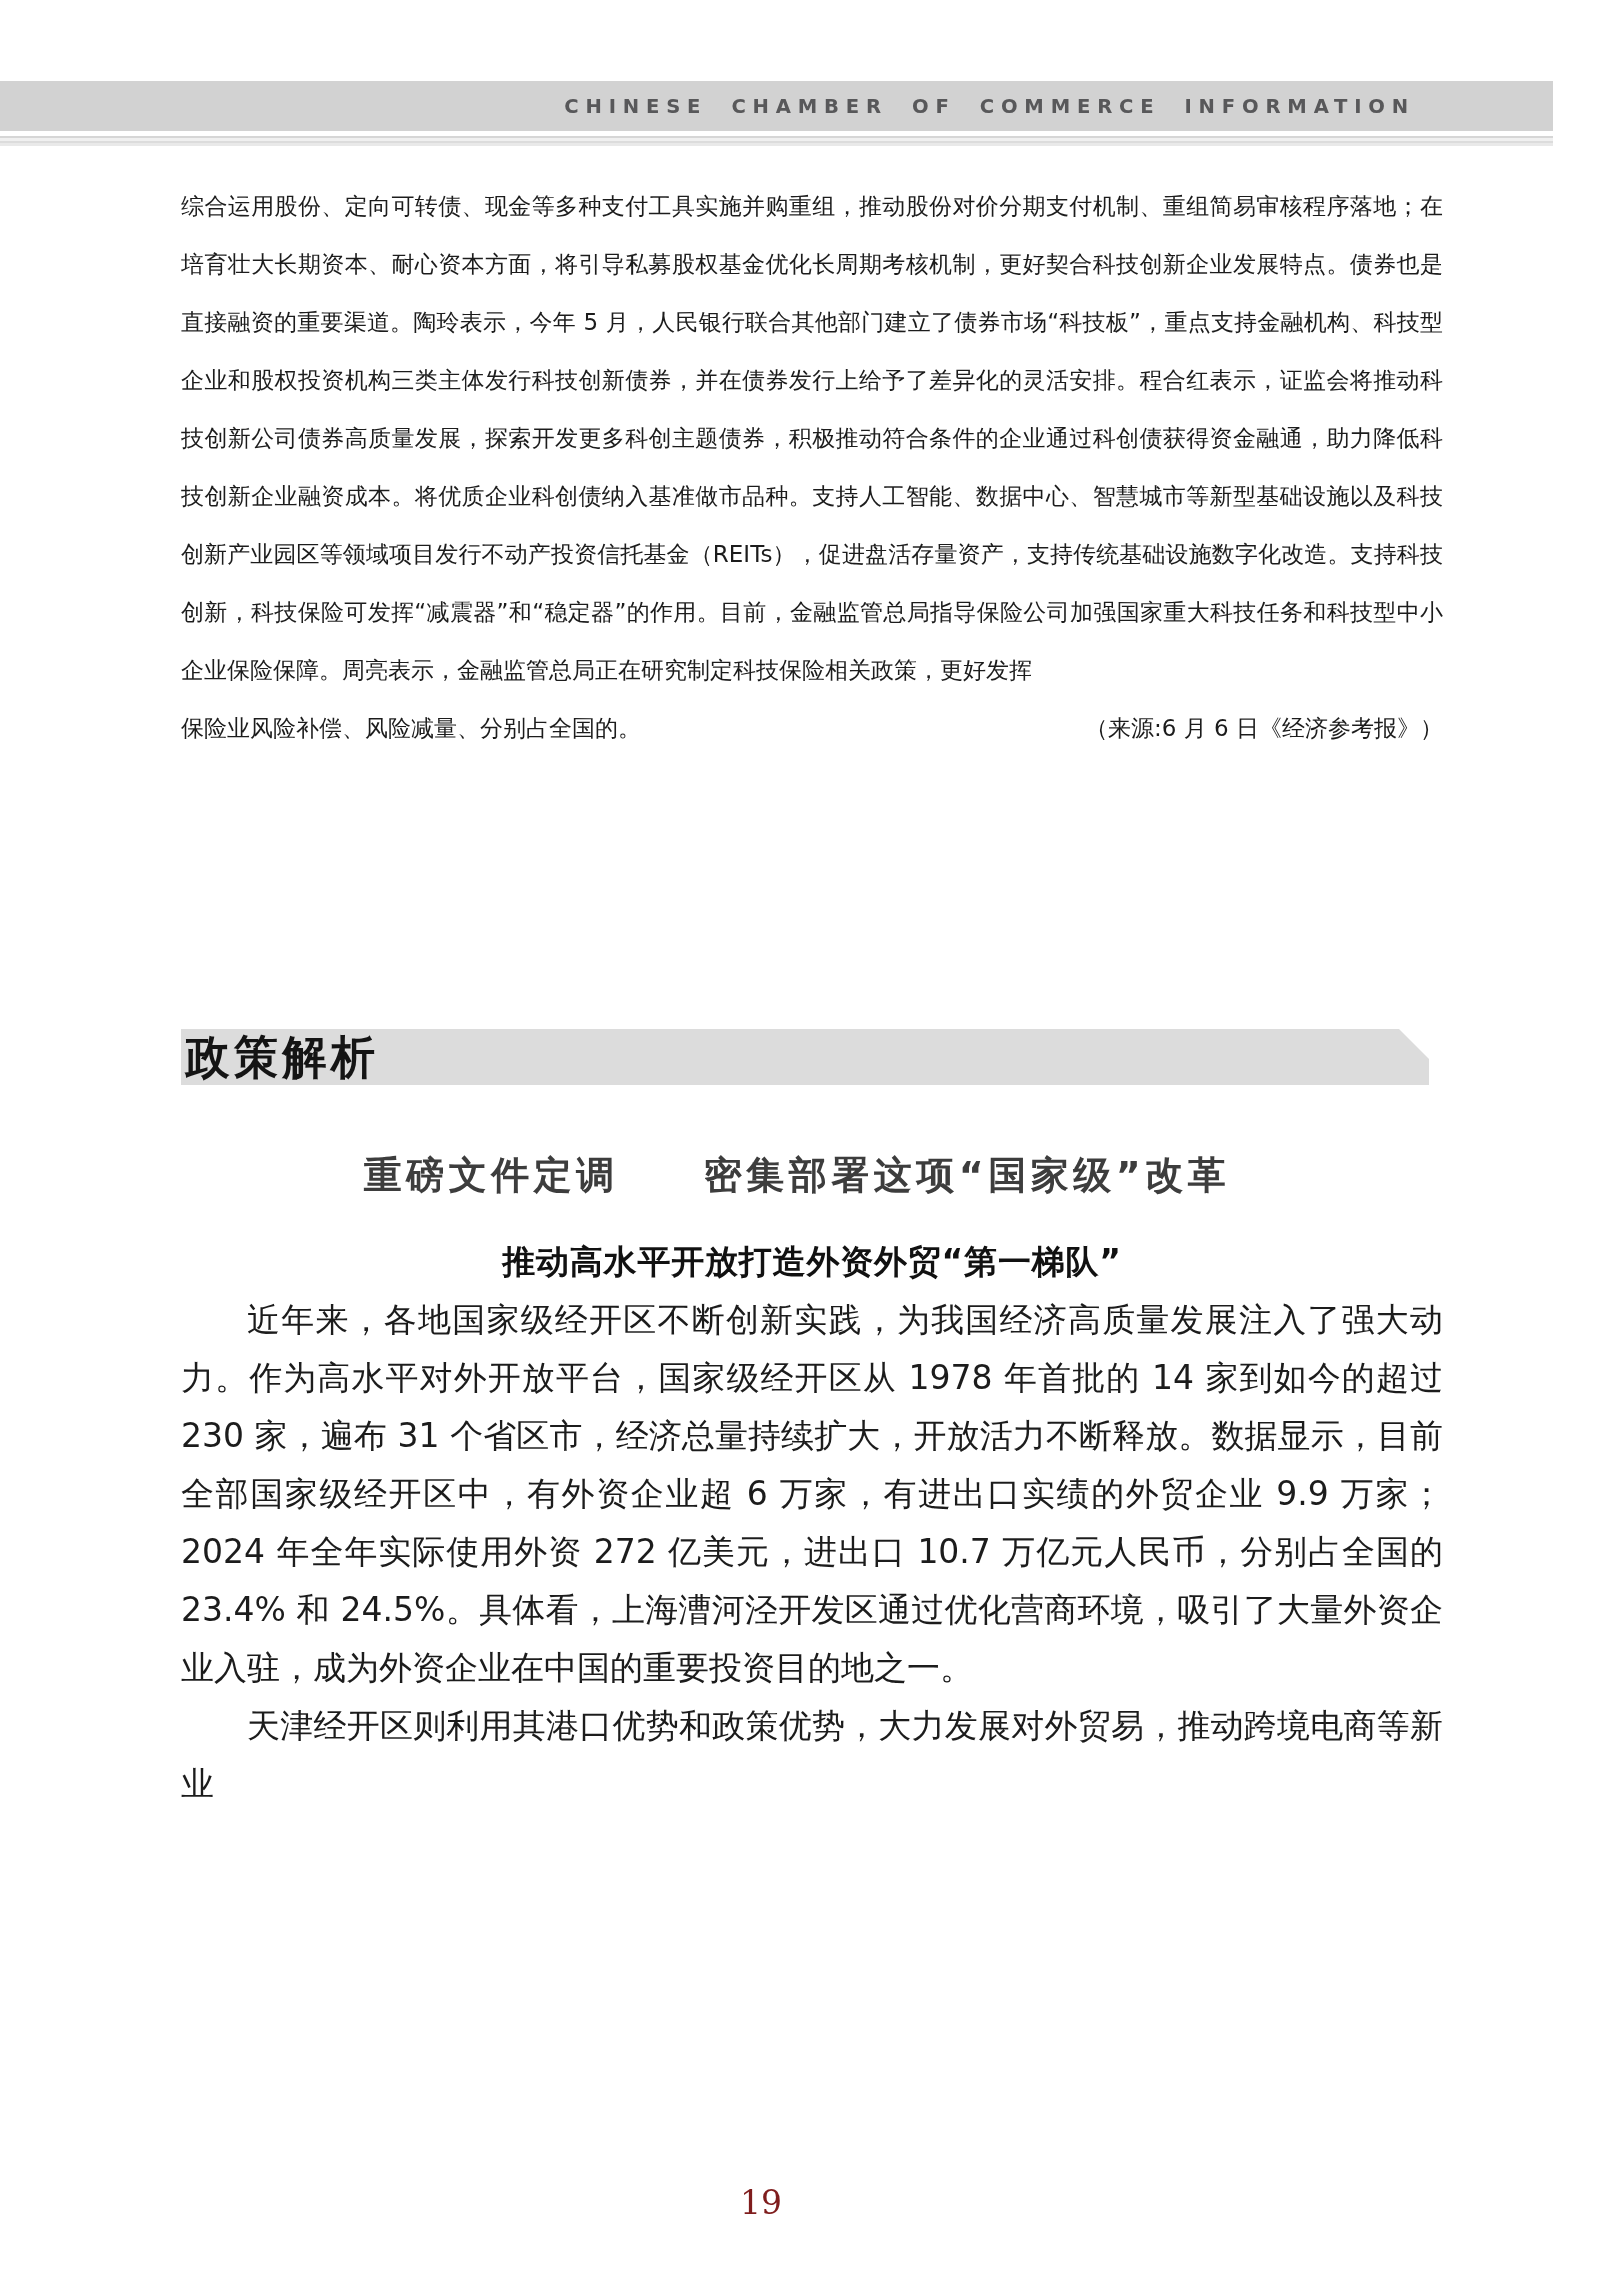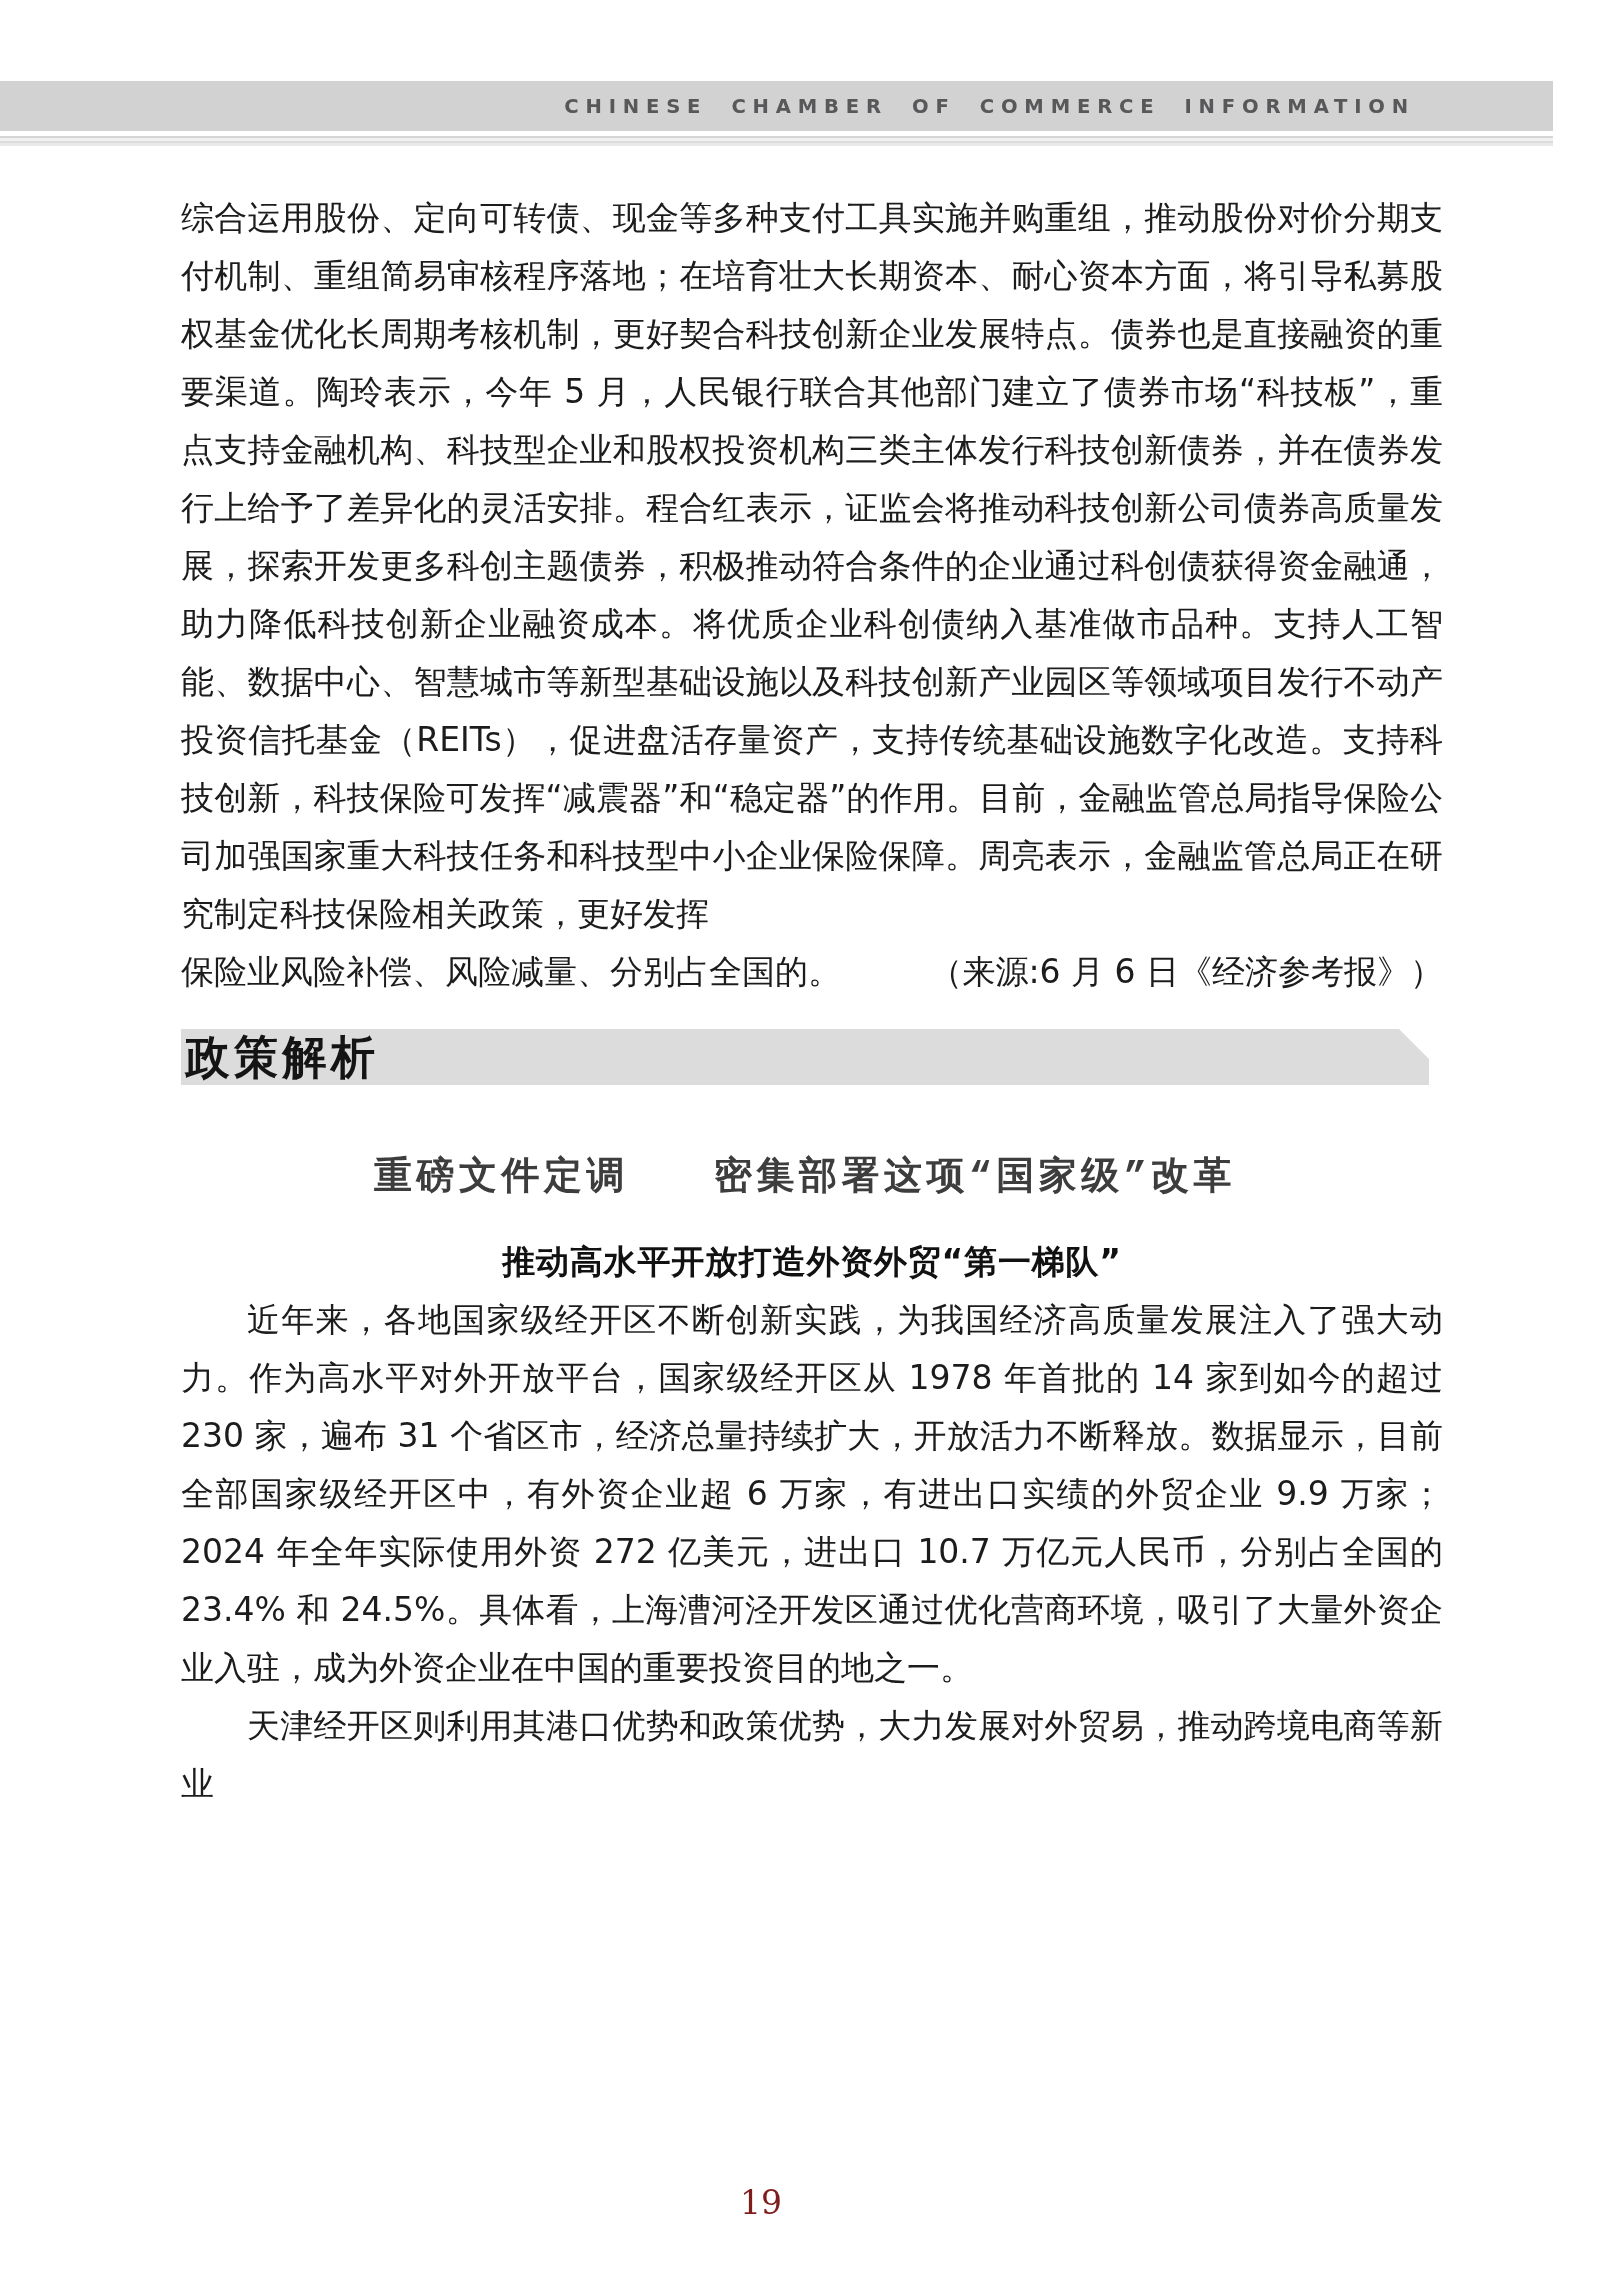--- a/index.html
+++ b/index.html
@@ -41,23 +41,23 @@
     background: linear-gradient(to bottom,
       #d6d6d6 0px, #d6d6d6 2.3px,
       #f0f0f0 2.3px, #f0f0f0 4.5px,
       #dcdcdc 4.5px, #dcdcdc 6.8px,
       #e9e9e9 6.8px, #e9e9e9 9.8px);
   }
 
   
   .lead-block {
     position: absolute;
-    left: 181px; top: 189px;
+    left: 181px; top: 177px;
     width: 1262px;
-    font-size: 33px;
+    font-size: 23px;
     line-height: 58px;
     color: #1c1c1c;
   }
   .lead-block p {
     margin: 0;
     text-align: justify;
   }
   .closing-row {
     display: flex;
     justify-content: space-between;
@@ -80,29 +80,28 @@
     font-weight: bold;
     letter-spacing: 4.5px;
     color: #141414;
     padding-left: 4.5px;
     transform: scaleY(1.05);
   }
 
   
   .article-title {
     position: absolute;
-    left: 174px; top: 1150px;
+    left: 166px; top: 1150px;
     width: 1262px;
     text-align: center;
     font-size: 38px;
     font-weight: bold;
     letter-spacing: 4.5px;
     color: #3d3d3d;
     white-space: nowrap;
-    font-family: Liberation Mono, monospace;
   }
   .article-block {
     position: absolute;
     left: 181px; top: 1233px;
     width: 1262px;
     font-size: 33px;
     line-height: 58px;
     color: #1c1c1c;
   }
   .article-block p {

